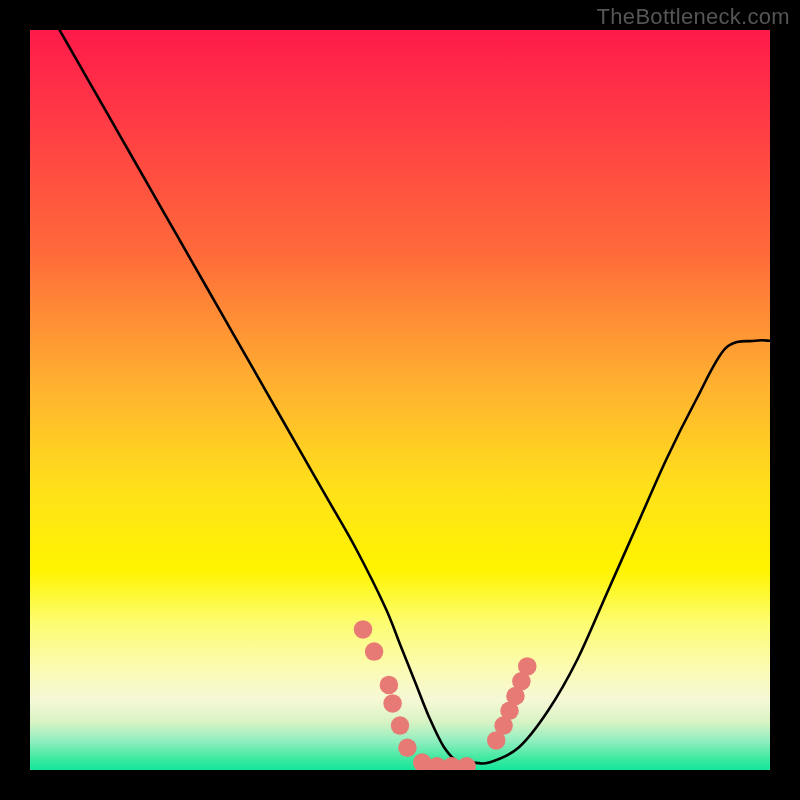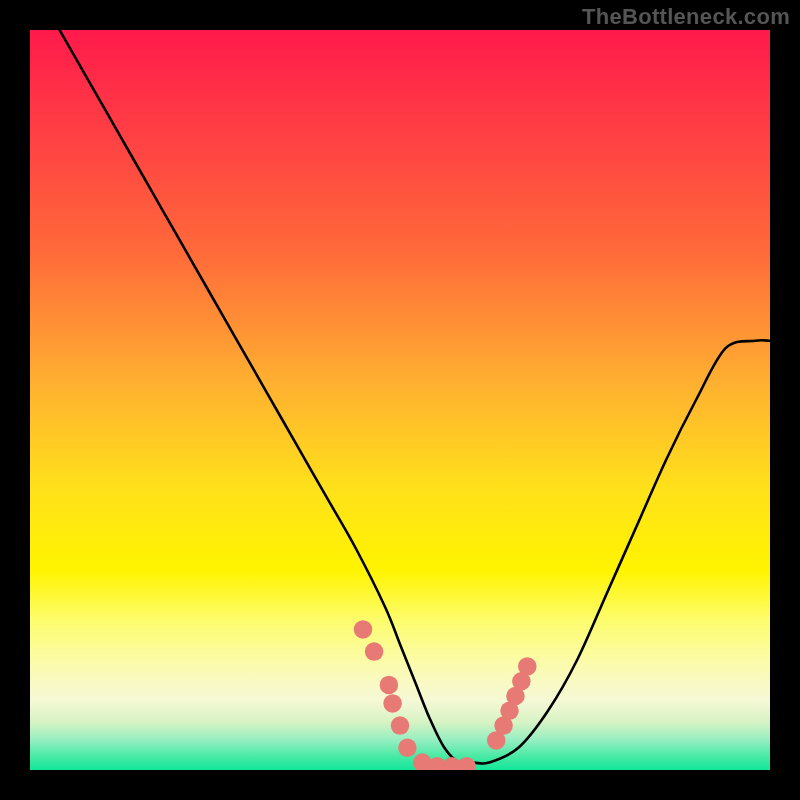--- a/index.html
+++ b/index.html
@@ -16,21 +16,21 @@
     width: 800px;
     height: 800px;
     background: #000;
   }
   .watermark {
     position: absolute;
     top: 4px;
     right: 10px;
     color: #555;
     font-size: 22px;
-    font-weight: 700;
+    font-weight: 400;
     letter-spacing: 0.3px;
     user-select: none;
   }
   .plot-area {
     position: absolute;
     left: 30px;
     top: 30px;
     width: 740px;
     height: 740px;
     overflow: hidden;

